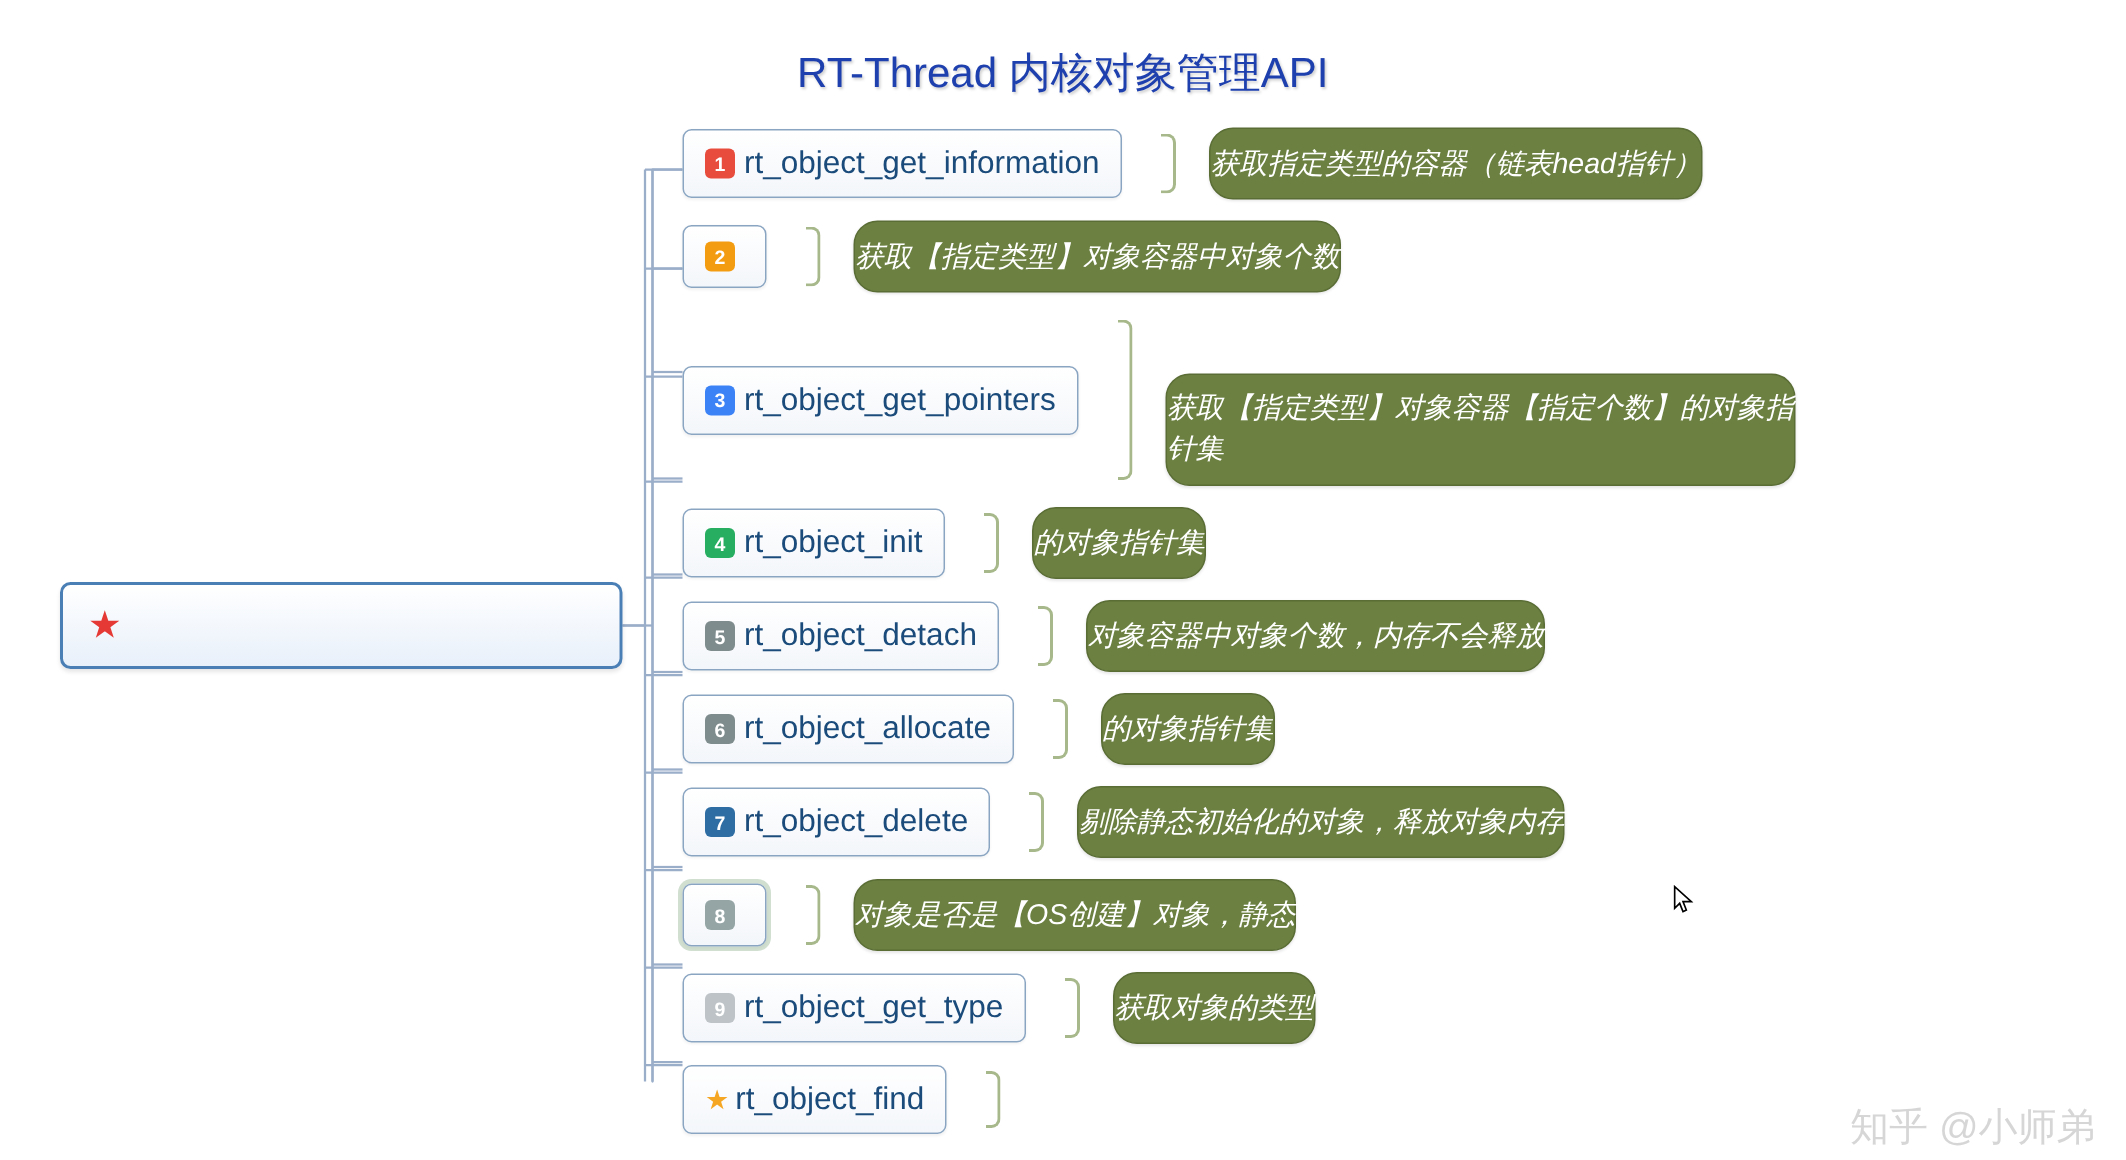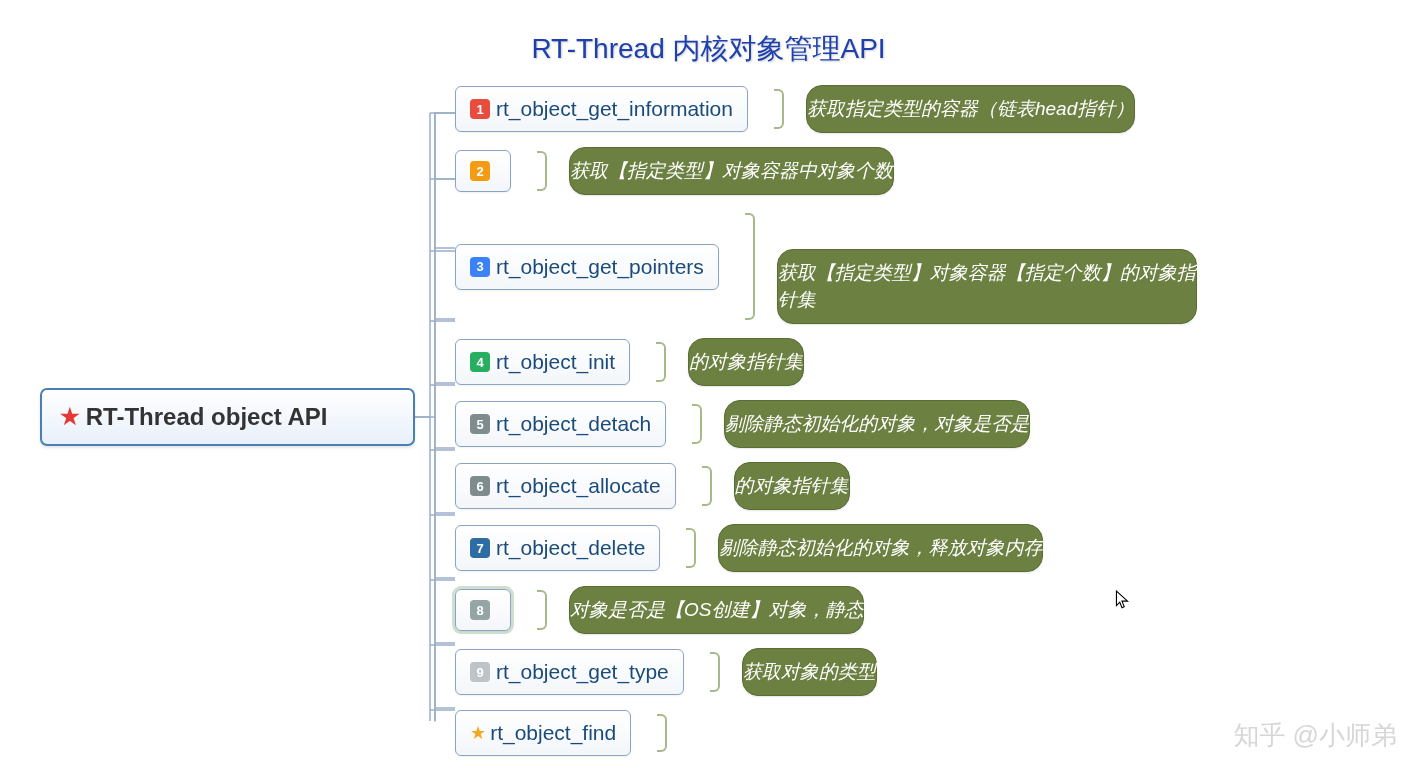--- a/index.html
+++ b/index.html
@@ -109,21 +109,21 @@
   }
   svg.connectors {
     position: absolute;
     left: 0; top: 0;
     width: 1417px; height: 773px;
     pointer-events: none;
   }
   .watermark {
     position: absolute;
     right: 20px;
-    bottom: 20px;
+    bottom: 4px;
     font-size: 26px;
     color: rgba(120,120,120,0.3);
     font-weight: normal;
   }
   .cursor {
     position: absolute;
     width: 14px;
     height: 20px;
     pointer-events: none;
   }
@@ -162,21 +162,20 @@
     <path d="M 430 580 C 430 580 440 580 455 580"></path>
     <path d="M 430 645 C 430 645 440 645 455 645"></path>
     <path d="M 430 710 C 430 710 440 710 455 710"></path>
   </g>
 </svg>
 
 <div class="title">RT-Thread 内核对象管理API</div>
 
 <div class="root-node">
   <span class="star-red">★</span>
-  <span>RT-Thread object API</span>
 </div>
 
 <div class="children">
     <div class="child-row">
       <div class="api-node">
         <span class="badge" style="background: rgb(231, 76, 60);">1</span>
         <span>rt_object_get_information</span>
       </div>
       <div class="bracket"></div>
       <div class="desc-node">获取指定类型的容器（链表head指针）</div>
@@ -203,21 +202,21 @@
       </div>
       <div class="bracket"></div>
       <div class="desc-node">的对象指针集</div>
     </div>
     <div class="child-row">
       <div class="api-node">
         <span class="badge" style="background: rgb(127, 140, 141);">5</span>
         <span>rt_object_detach</span>
       </div>
       <div class="bracket"></div>
-      <div class="desc-node">剔除静态初始化的对象，对象是否是</div>
+      <div class="desc-node">对象容器中对象个数，内存不会释放</div>
     </div>
     <div class="child-row">
       <div class="api-node">
         <span class="badge" style="background: rgb(127, 140, 141);">6</span>
         <span>rt_object_allocate</span>
       </div>
       <div class="bracket"></div>
       <div class="desc-node">的对象指针集</div>
     </div>
     <div class="child-row">

